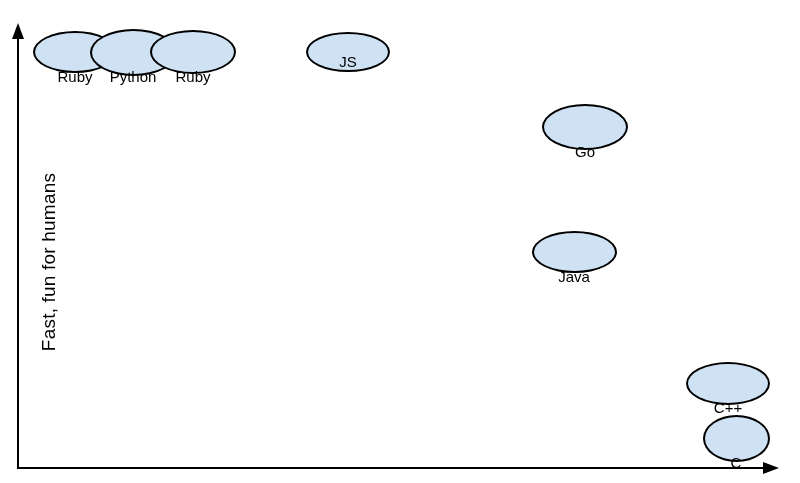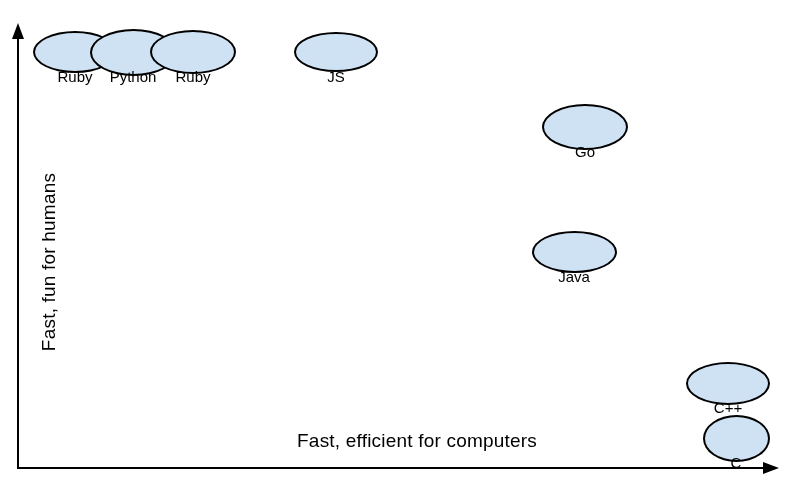--- a/index.html
+++ b/index.html
@@ -42,32 +42,31 @@
 </style>
 </head>
 <body>
 
 <div class="figure">
   <div class="axis-line y-line"></div>
   <div class="arrow-up"></div>
   <div class="axis-line x-line"></div>
   <div class="arrow-right"></div>
   <div class="y-label">Fast, fun for humans</div>
-  <div class="x-label">Fast, efficient for computers</div>
   <div id="bubbles">
       <div class="bubble" style="left: 33px; top: 31px; width: 84px; height: 42px;">
         <span>Ruby</span>
       </div>
       <div class="bubble" style="left: 89.5px; top: 28.5px; width: 87px; height: 47px;">
         <span>Python</span>
       </div>
       <div class="bubble" style="left: 150px; top: 30px; width: 86px; height: 44px;">
         <span>Ruby</span>
       </div>
-      <div class="bubble" style="left: 294px; top: 32px; width: 84px; height: 40px;">
+      <div class="bubble" style="left: 306px; top: 32px; width: 84px; height: 40px; align-items: flex-end;">
         <span>JS</span>
       </div>
       <div class="bubble" style="left: 542px; top: 104px; width: 86px; height: 46px;">
         <span>Go</span>
       </div>
       <div class="bubble" style="left: 531.5px; top: 231px; width: 85px; height: 42px; text-align: right;">
         <span>Java</span>
       </div>
       <div class="bubble" style="left: 686px; top: 361.5px; width: 84px; height: 43px;">
         <span>C++</span>

